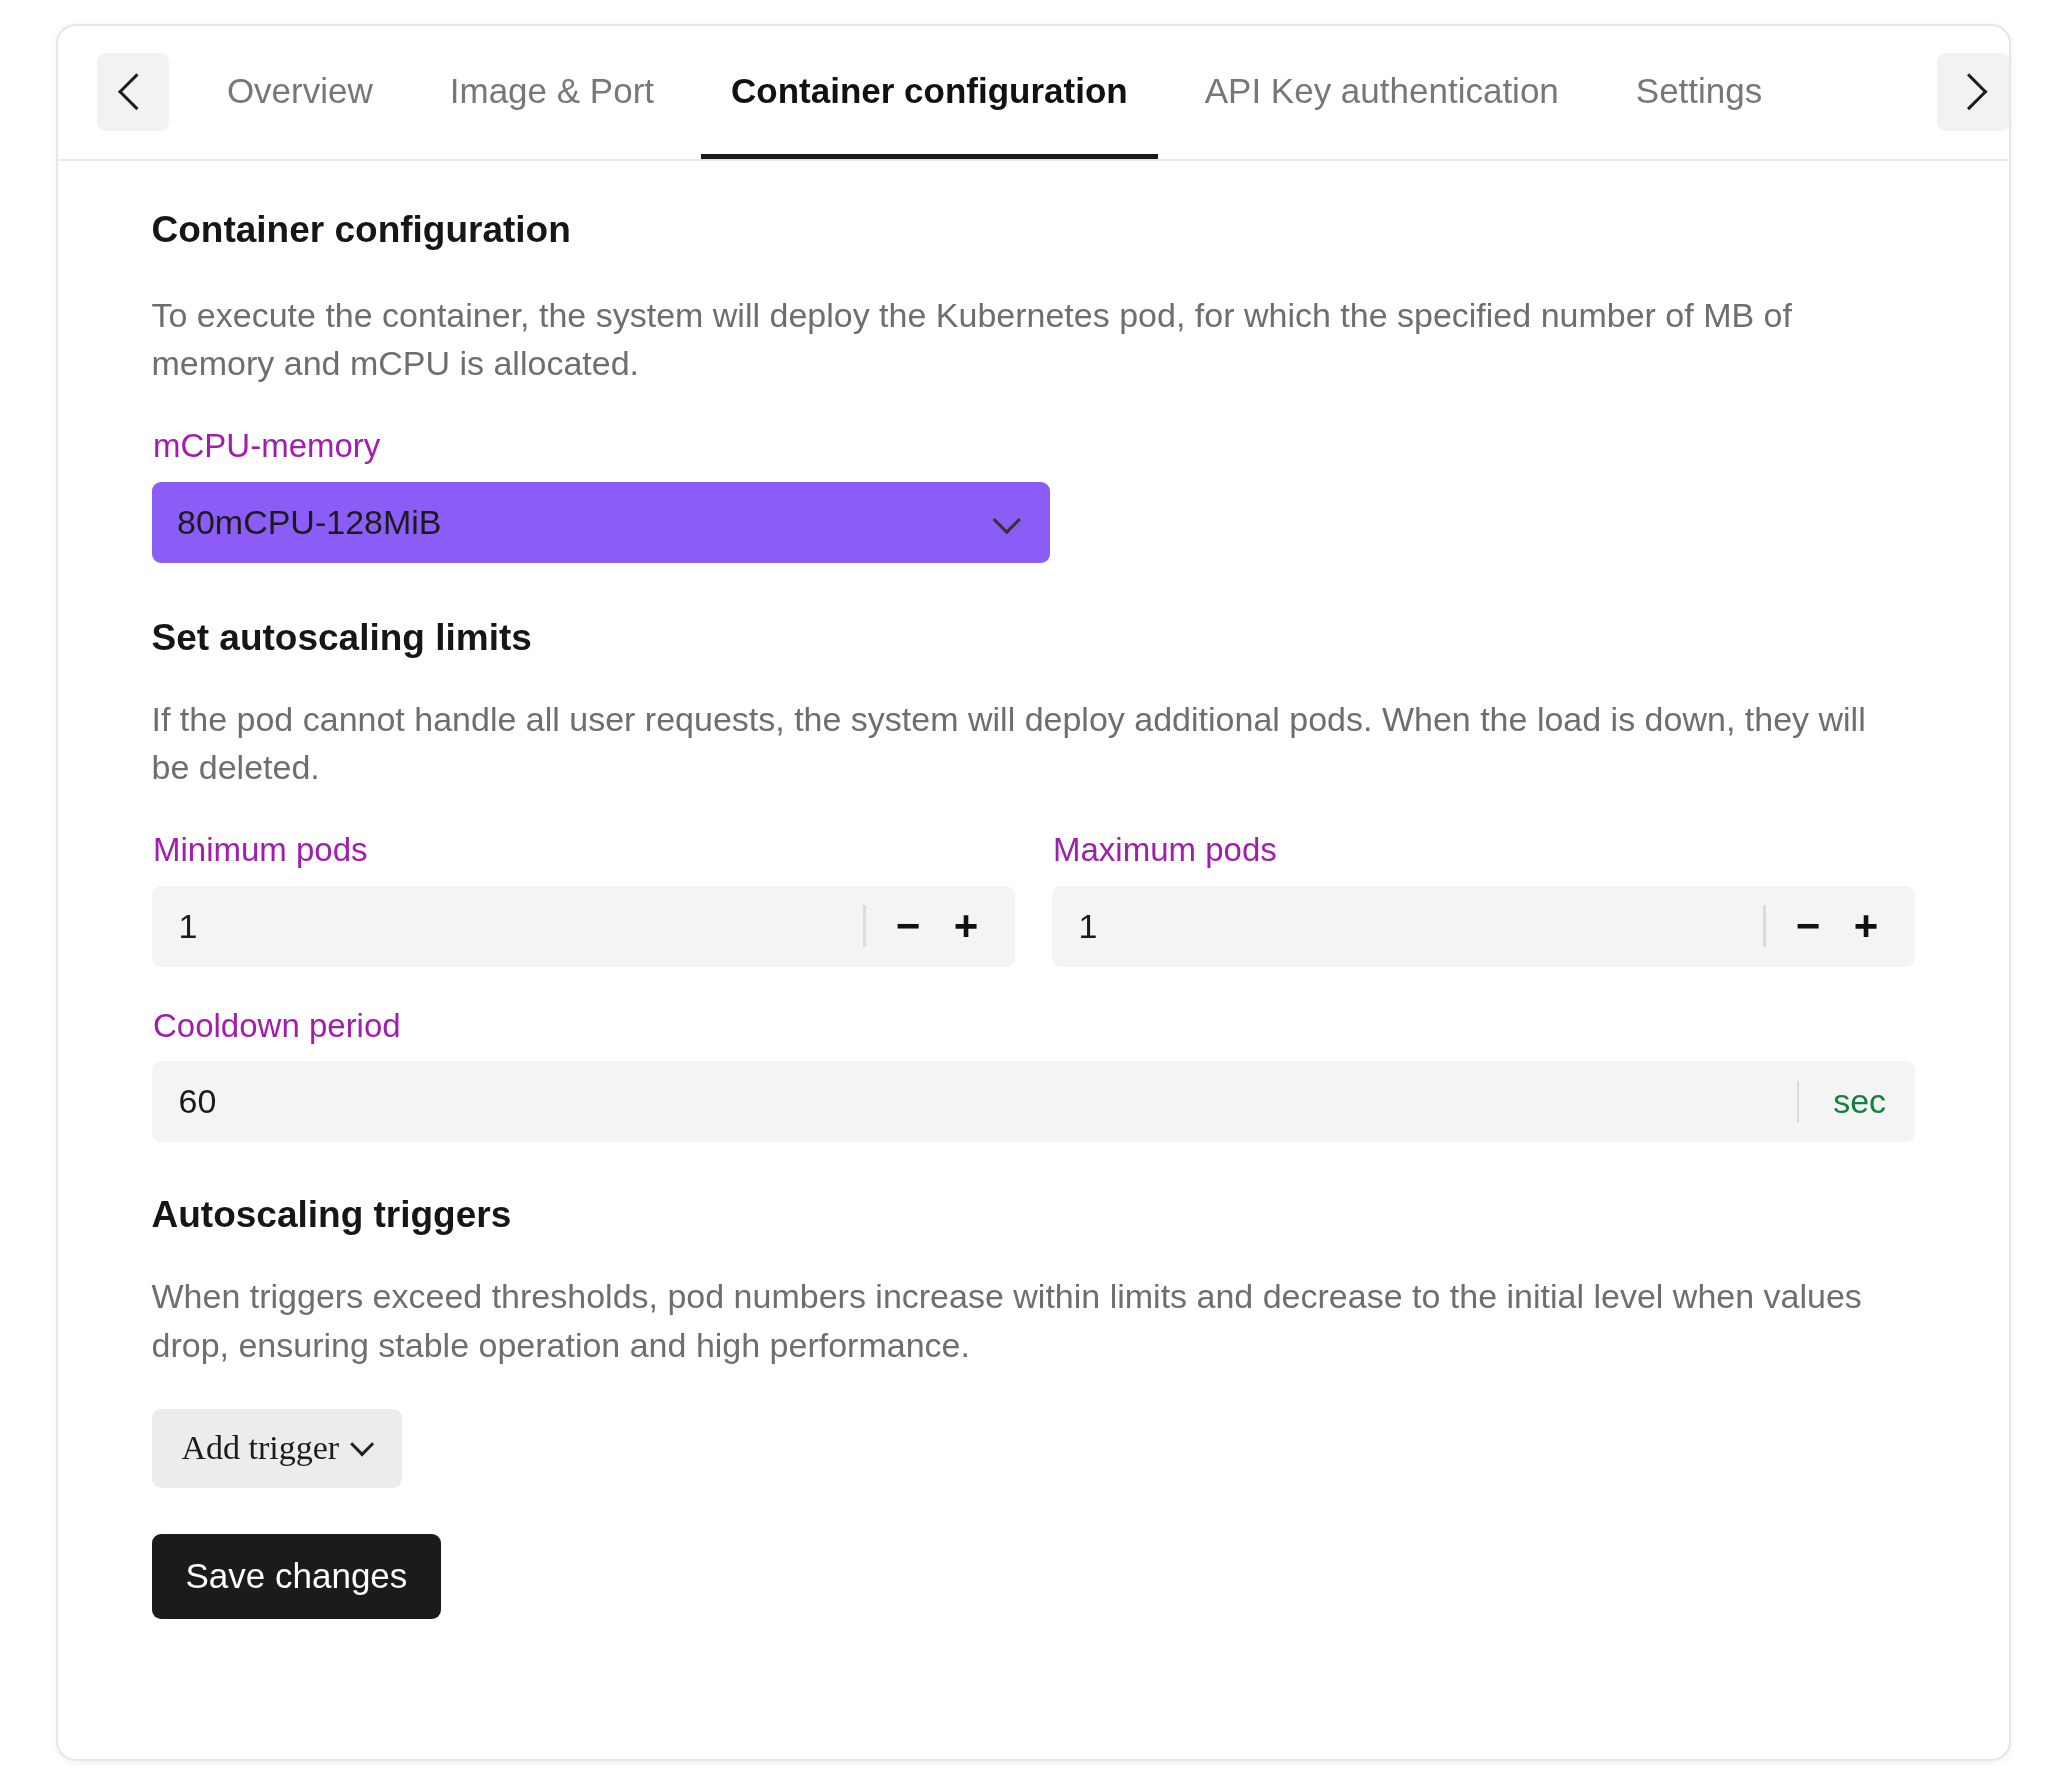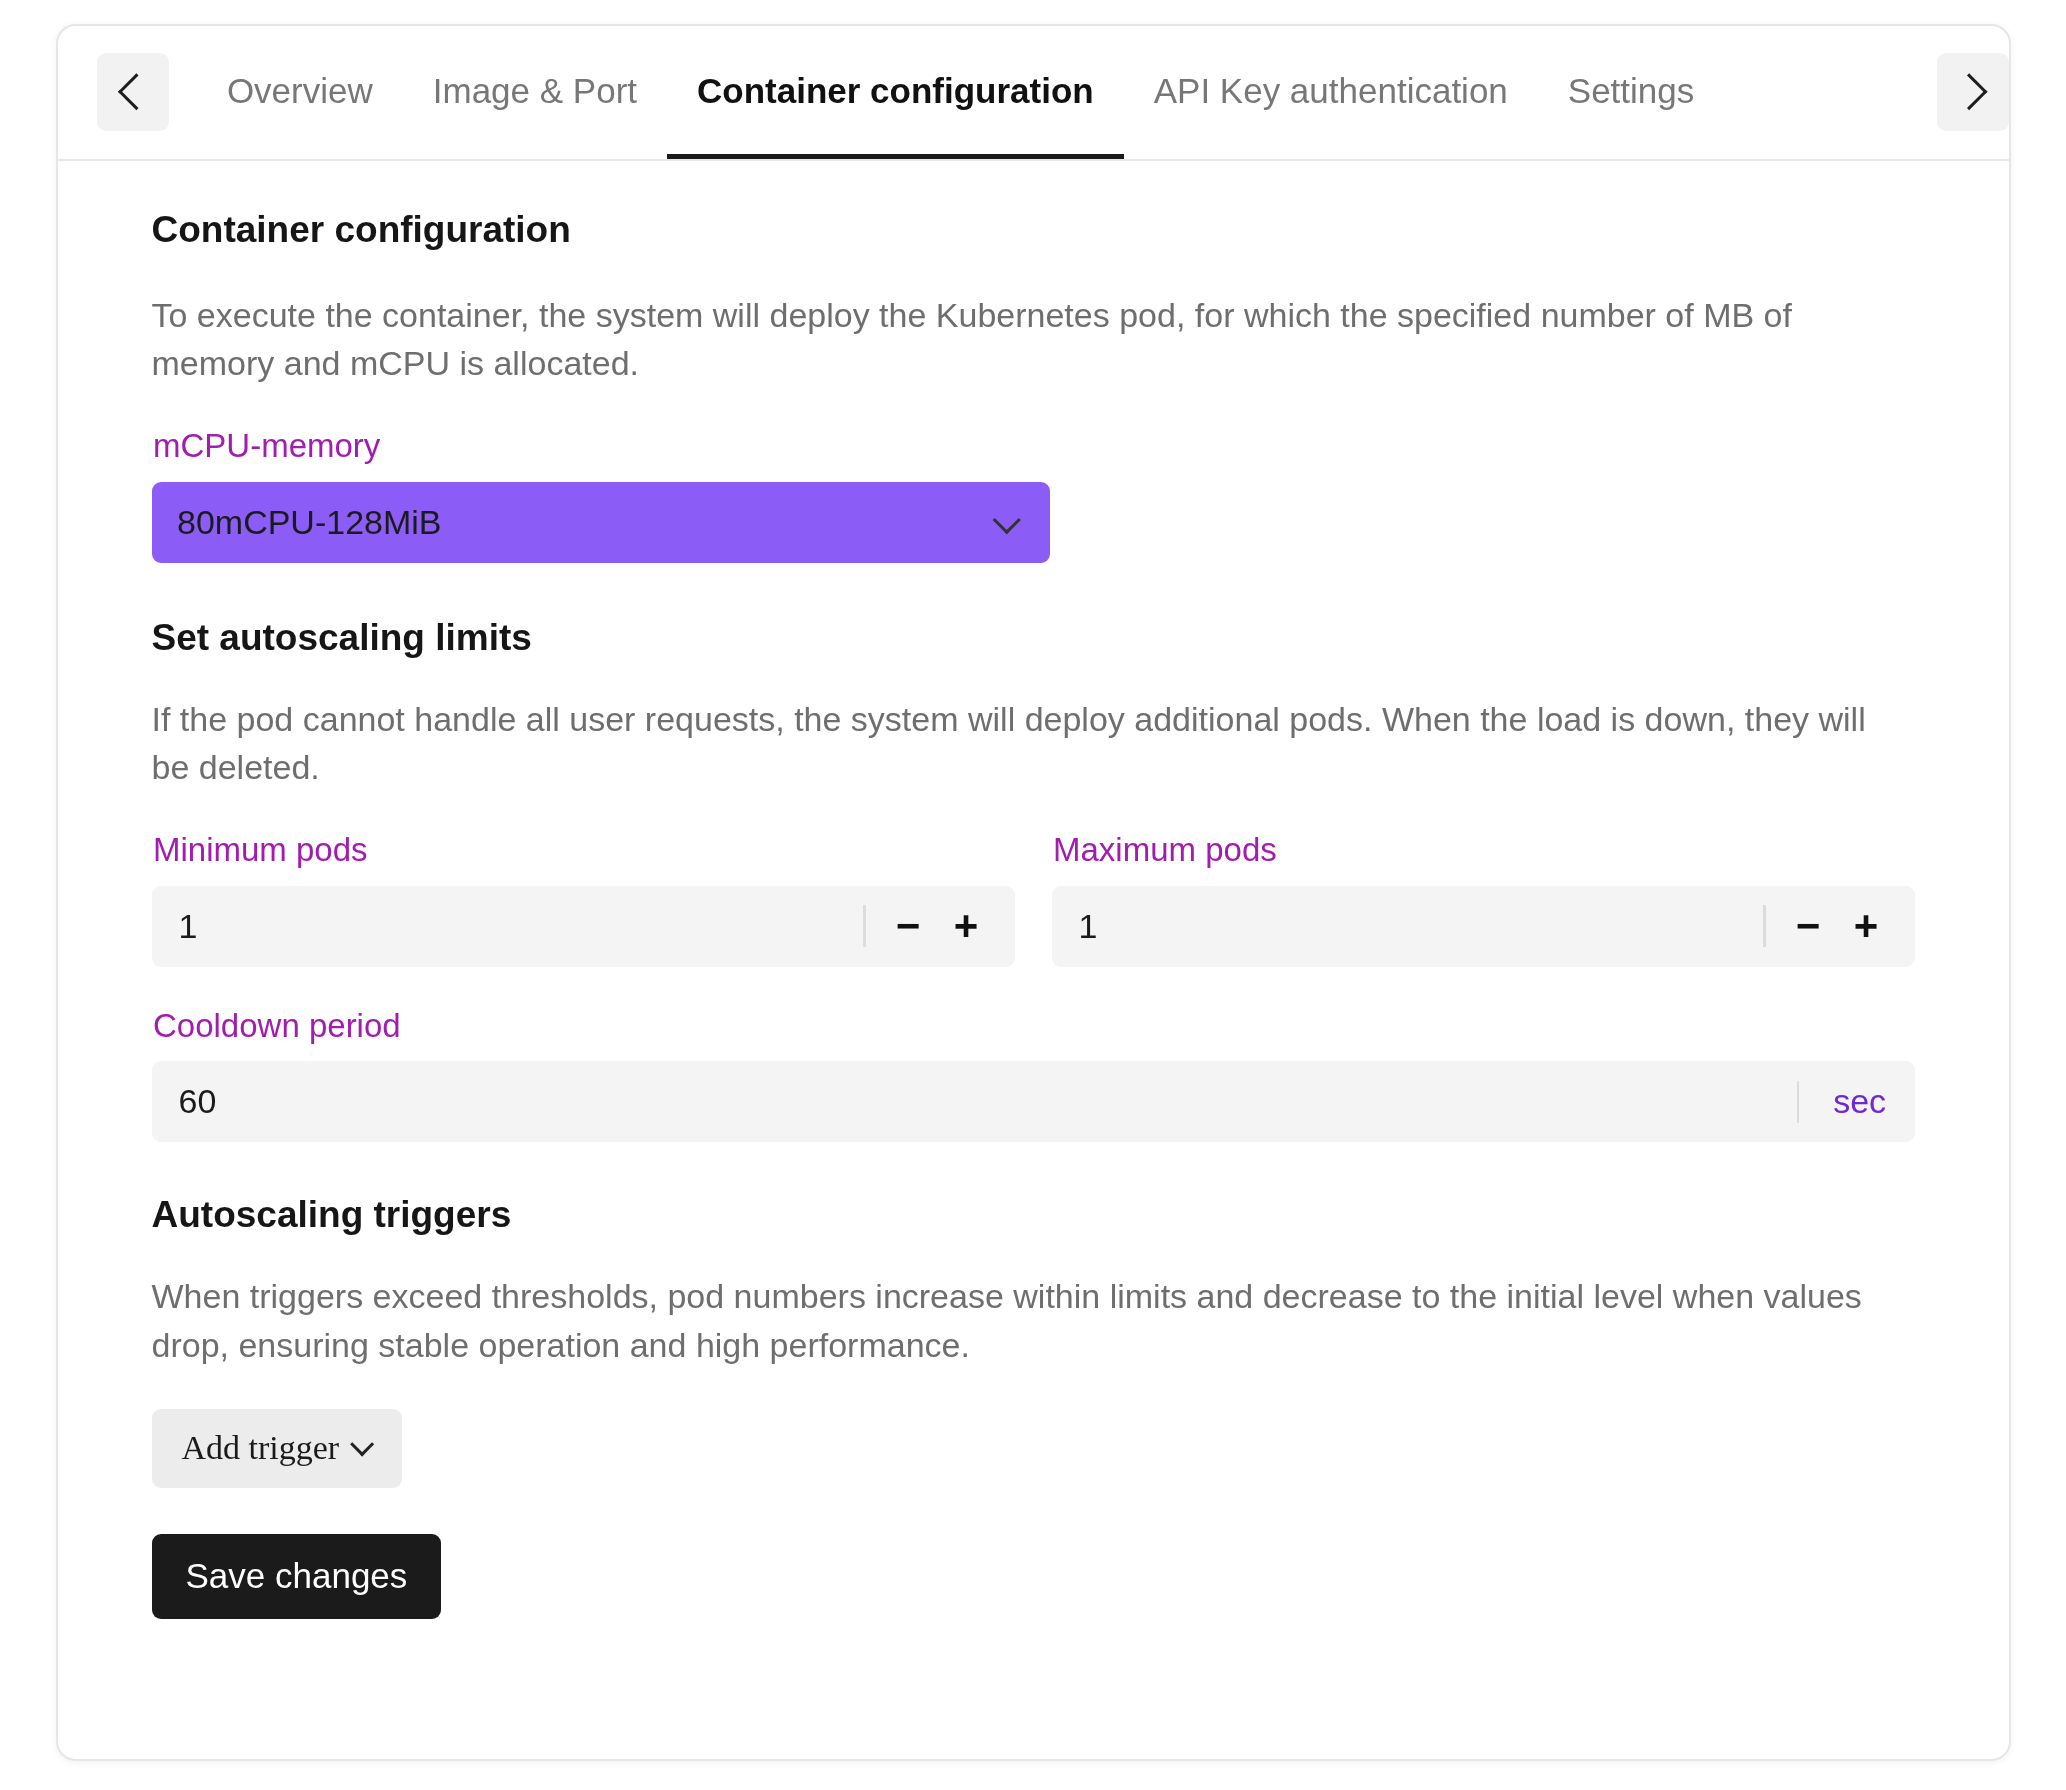--- a/index.html
+++ b/index.html
@@ -63,21 +63,21 @@
     height: 25.5px;
     border-right: 3.7px solid #1d1d1d;
     border-bottom: 3.7px solid #1d1d1d;
   }
   .chev.left { transform: rotate(135deg); margin-left: 7.5px; }
   .chev.right { transform: rotate(-45deg); margin-right: 7.5px; }
 
   .tabs {
     display: flex;
     align-items: stretch;
-    gap: 0;
+    gap: 17px;
     overflow: hidden;
     flex: 1 1 auto;
     padding-left: 28.4px;
   }
   .tab {
     display: flex;
     align-items: center;
     padding: 0 30px;
     font-size: 35px;
     color: #777777;
@@ -214,21 +214,21 @@
     font-size: 34px;
     color: #1b1b1b;
     background: transparent;
     border: none;
     outline: none;
     font-family: "Liberation Sans", sans-serif;
     padding: 0;
   }
   .suffix-text {
     font-size: 34px;
-    color: #6d28d9;
+    color: #15803d;
     padding-left: 21px;
   }
 
   .add-trigger {
     display: inline-flex;
     align-items: center;
     gap: 16.5px;
     background: #ececec;
     border: none;
     border-radius: 9px;

